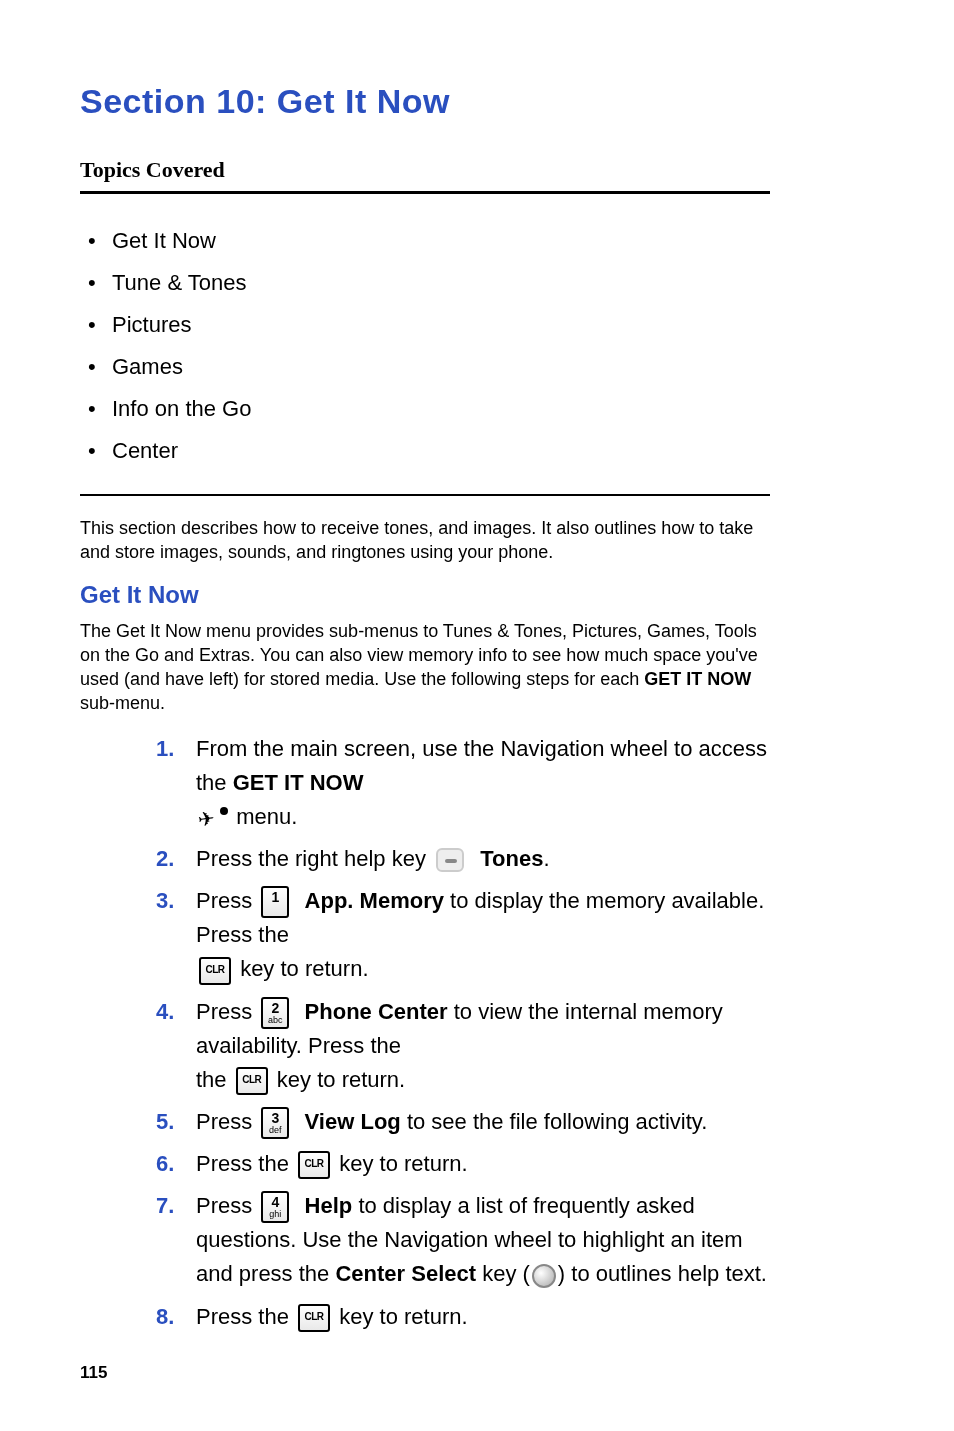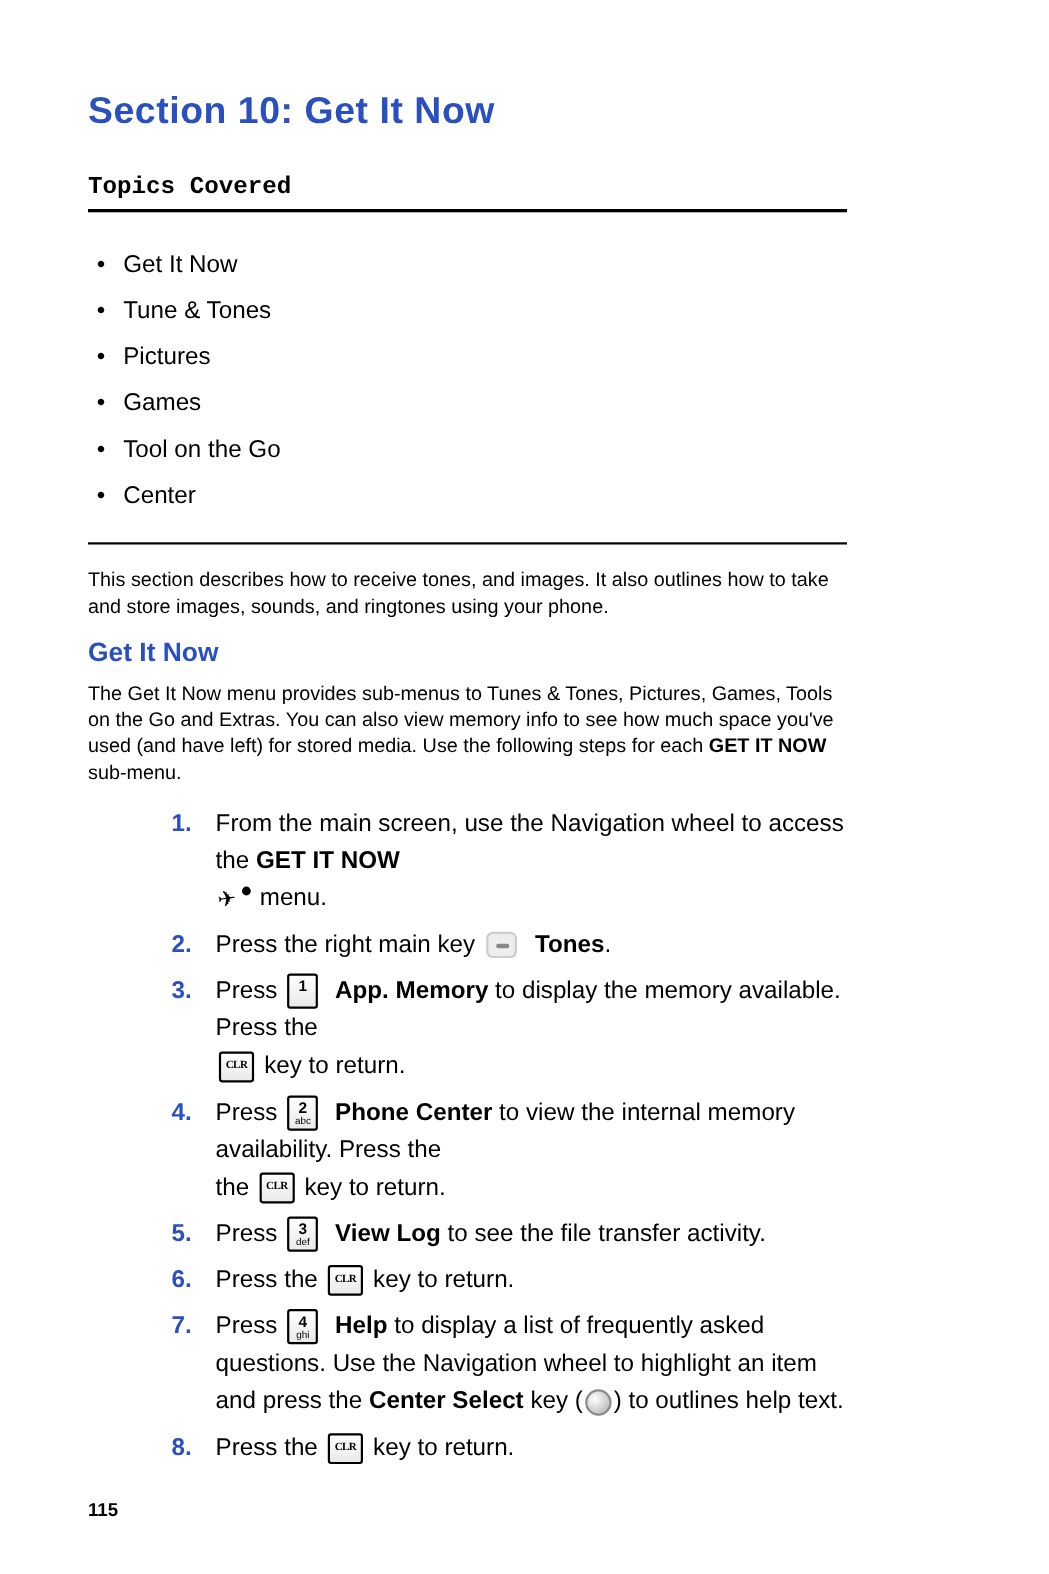--- a/index.html
+++ b/index.html
@@ -19,21 +19,21 @@
     color: #2a4fbf;
     font-size: 34px;
     font-weight: 800;
     letter-spacing: 0.5px;
     margin: 12px 0 36px 0;
   }
   .topics-label {
     font-size: 22px;
     font-weight: 700;
     font-stretch: condensed;
-    font-family: Liberation Mono, monospace;
+    font-family: Liberation Serif, serif;
     margin-bottom: 8px;
   }
   hr.thick {
     border: none;
     border-top: 3px solid #000;
     margin: 0 0 26px 0;
   }
   hr.thin {
     border: none;
     border-top: 2px solid #000;
@@ -114,21 +114,21 @@
   .key .big {
     position:absolute;
     top:2px; left:0; right:0;
     font-size:14px; font-weight:700;
   }
   .key .small {
     position:absolute;
     bottom:2px; left:0; right:0;
     font-size:9px;
   }
-  .key.clr { width:32px; height:28px;font-family:Liberation Serif, serif; }
+  .key.clr { width:32px; height:28px; }
   .key.clr .lbl { position:absolute; top:6px; left:0; right:0; font-size:10px; font-weight:700; letter-spacing:-0.5px;}
   .softkey {
     display:inline-block;
     vertical-align:middle;
     width:28px; height:24px;
     border:2px solid #ccc;
     border-radius:6px;
     background:#eee;
     margin:0 4px;
     position:relative;
@@ -196,21 +196,21 @@
     <li>
         <span class="bullet">•</span>
         <span>Pictures</span>
       </li>
     <li>
         <span class="bullet">•</span>
         <span>Games</span>
       </li>
     <li>
         <span class="bullet">•</span>
-        <span>Tool on the Go</span>
+        <span>Info on the Go</span>
       </li>
     <li>
         <span class="bullet">•</span>
         <span>Center</span>
       </li>
   </ul>
 
   <hr class="thin">
 
   <p class="body-text">This section describes how to receive tones, and images. It also outlines how to take and store images, sounds, and ringtones using your phone.</p>
@@ -221,42 +221,42 @@
     <span>The Get It Now menu provides sub-menus to Tunes &amp; Tones, Pictures, Games, Tools on the Go and Extras. You can also view memory info to see how much space you've used (and have left) for stored media. Use the following steps for each </span><span class="b">GET IT NOW</span><span> sub-menu.</span>
   </p>
 
   <ol class="steps">
     <li>
       <span>From the main screen, use the Navigation wheel to access the </span><span class="b">GET IT NOW</span><br>
       <span class="nav-icon"><span class="plane">✈</span><span class="dot"></span></span>
       <span> menu.</span>
     </li>
     <li>
-      <span>Press the right main key </span>
+      <span>Press the right help key </span>
       <span class="softkey"></span>
       &nbsp;<span class="b">Tones</span><span>.</span>
     </li>
     <li>
       <span>Press </span>
       <span class="key"><span class="big">1</span><span class="small"></span></span>
       &nbsp;<span class="b">App. Memory</span><span> to display the memory available. Press the </span><br>
       <span class="key clr"><span class="lbl">CLR</span></span>
       <span> key to return.</span>
     </li>
     <li>
       <span>Press </span>
       <span class="key"><span class="big">2</span><span class="small">abc</span></span>
       &nbsp;<span class="b">Phone Center</span><span> to view the internal memory availability. Press the </span><br>the
       <span class="key clr"><span class="lbl">CLR</span></span>
       <span> key to return.</span>
     </li>
     <li>
       <span>Press </span>
       <span class="key"><span class="big">3</span><span class="small">def</span></span>
-      &nbsp;<span class="b">View Log</span><span> to see the file transfer activity.</span>
+      &nbsp;<span class="b">View Log</span><span> to see the file following activity.</span>
     </li>
     <li>
       <span>Press the </span>
       <span class="key clr"><span class="lbl">CLR</span></span>
       <span> key to return.</span>
     </li>
     <li>
       <span>Press </span>
       <span class="key"><span class="big">4</span><span class="small">ghi</span></span>
       &nbsp;<span class="b">Help</span><span> to display a list of frequently asked questions. Use the Navigation wheel to highlight an item and press the </span><span class="b">Center Select</span><span> key (</span><span class="center-key"></span><span>) to outlines help text.</span>

